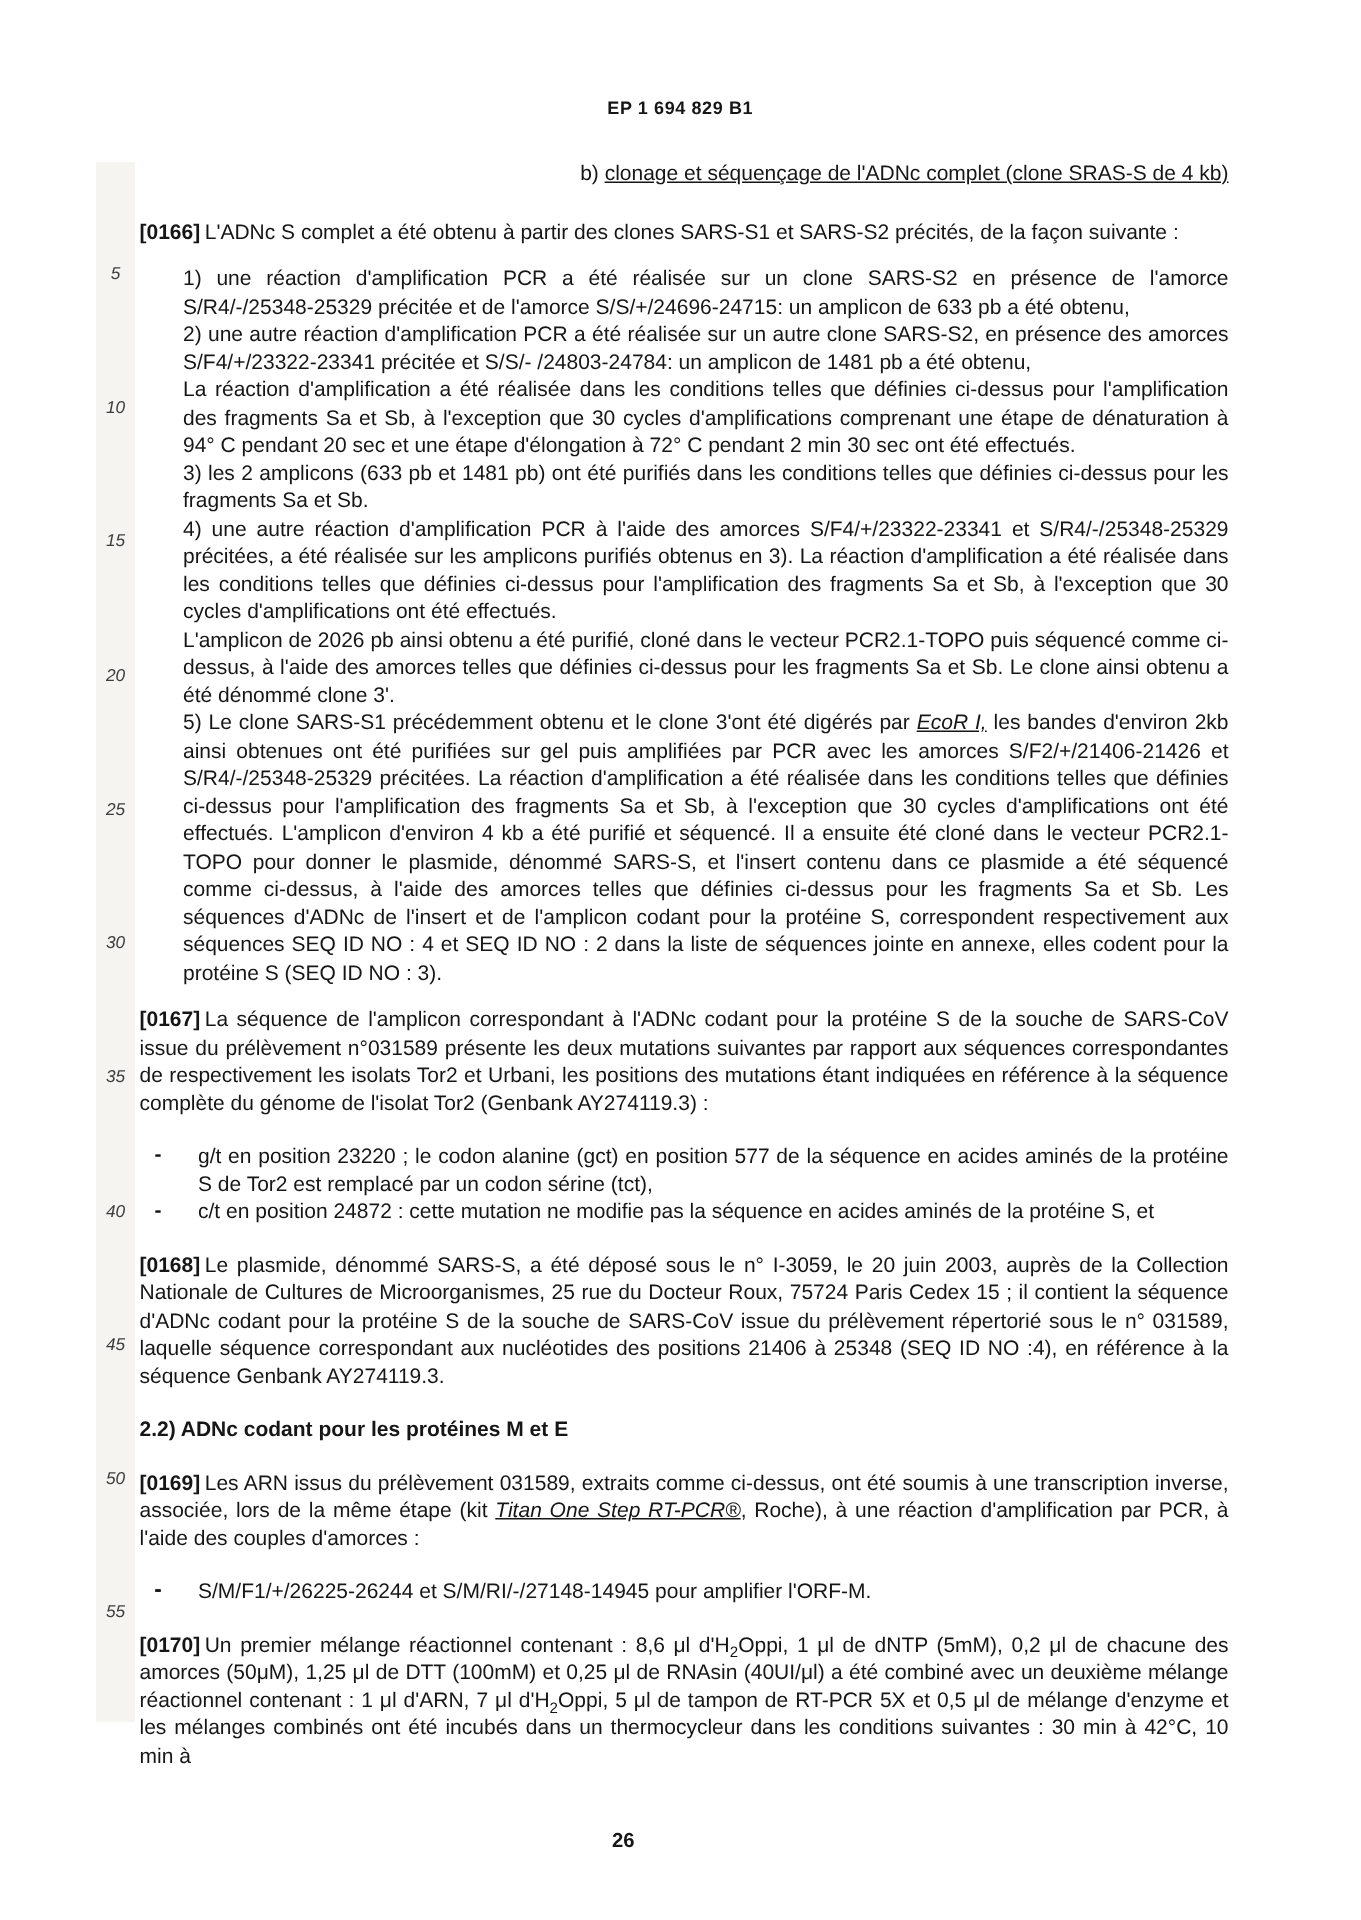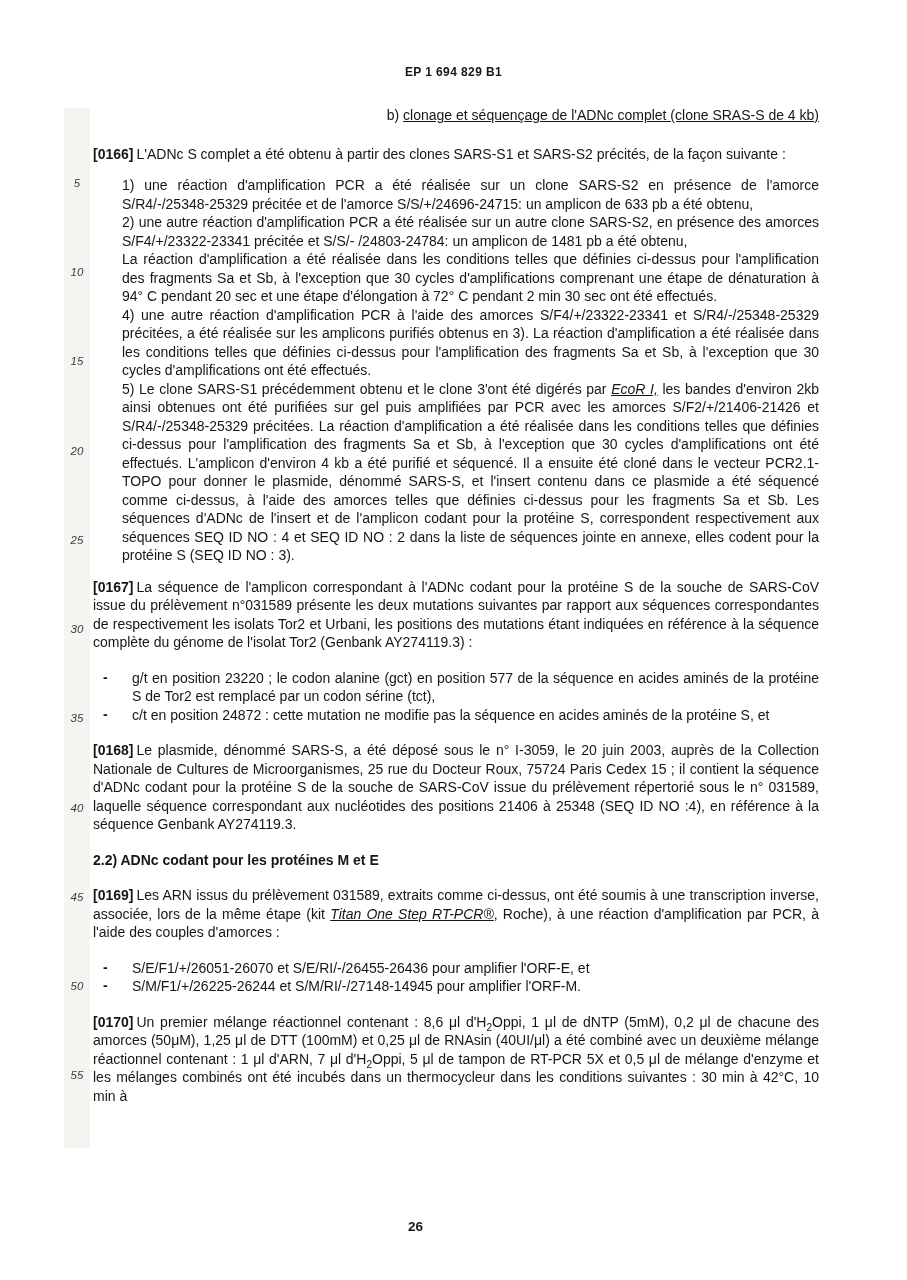--- a/index.html
+++ b/index.html
@@ -66,39 +66,41 @@
 <div class="content">
 
   <div class="section-heading"><span>b) </span><span class="underlined">clonage et séquençage de l'ADNc complet (clone SRAS-S de 4 kb)</span></div>
 
   <p class="para"><span class="ptag">[0166]</span><span><span>L'ADNc S complet a été obtenu à partir des clones SARS-S1 et SARS-S2 précités, de la façon suivante :</span></span></p>
 
   <div class="steps">
     <p class="step"><span>1) une réaction d'amplification PCR a été réalisée sur un clone SARS-S2 en présence de l'amorce S/R4/-/25348-25329 précitée et de l'amorce S/S/+/24696-24715: un amplicon de 633 pb a été obtenu,</span></p>
     <p class="step"><span>2) une autre réaction d'amplification PCR a été réalisée sur un autre clone SARS-S2, en présence des amorces S/F4/+/23322-23341 précitée et S/S/- /24803-24784: un amplicon de 1481 pb a été obtenu,</span></p>
     <p class="step"><span>La réaction d'amplification a été réalisée dans les conditions telles que définies ci-dessus pour l'amplification des fragments Sa et Sb, à l'exception que 30 cycles d'amplifications comprenant une étape de dénaturation à 94° C pendant 20 sec et une étape d'élongation à 72° C pendant 2 min 30 sec ont été effectués.</span></p>
+    <p class="step"><span>3) les 2 amplicons (633 pb et 1481 pb) ont été purifiés dans les conditions telles que définies ci-dessus pour les fragments Sa et Sb.</span></p>
     <p class="step"><span>4) une autre réaction d'amplification PCR à l'aide des amorces S/F4/+/23322-23341 et S/R4/-/25348-25329 précitées, a été réalisée sur les amplicons purifiés obtenus en 3). La réaction d'amplification a été réalisée dans les conditions telles que définies ci-dessus pour l'amplification des fragments Sa et Sb, à l'exception que 30 cycles d'amplifications ont été effectués.</span></p>
+    <p class="step"><span>L'amplicon de 2026 pb ainsi obtenu a été purifié, cloné dans le vecteur PCR2.1-TOPO puis séquencé comme ci-dessus, à l'aide des amorces telles que définies ci-dessus pour les fragments Sa et Sb. Le clone ainsi obtenu a été dénommé clone 3'.</span></p>
     <p class="step"><span>5) Le clone SARS-S1 précédemment obtenu et le clone 3'ont été digérés par </span><span class="seg-i">EcoR I,</span><span> les bandes d'environ 2kb ainsi obtenues ont été purifiées sur gel puis amplifiées par PCR avec les amorces S/F2/+/21406-21426 et S/R4/-/25348-25329 précitées. La réaction d'amplification a été réalisée dans les conditions telles que définies ci-dessus pour l'amplification des fragments Sa et Sb, à l'exception que 30 cycles d'amplifications ont été effectués. L'amplicon d'environ 4 kb a été purifié et séquencé. Il a ensuite été cloné dans le vecteur PCR2.1-TOPO pour donner le plasmide, dénommé SARS-S, et l'insert contenu dans ce plasmide a été séquencé comme ci-dessus, à l'aide des amorces telles que définies ci-dessus pour les fragments Sa et Sb. Les séquences d'ADNc de l'insert et de l'amplicon codant pour la protéine S, correspondent respectivement aux séquences SEQ ID NO : 4 et SEQ ID NO : 2 dans la liste de séquences jointe en annexe, elles codent pour la protéine S (SEQ ID NO : 3).</span></p>
   </div>
 
   <p class="para gap"><span class="ptag">[0167]</span><span><span>La séquence de l'amplicon correspondant à l'ADNc codant pour la protéine S de la souche de SARS-CoV issue du prélèvement n°031589 présente les deux mutations suivantes par rapport aux séquences correspondantes de respectivement les isolats Tor2 et Urbani, les positions des mutations étant indiquées en référence à la séquence complète du génome de l'isolat Tor2 (Genbank AY274119.3) :</span></span></p>
 
   <div class="bullets">
     <p class="bullet"><span class="dash">-</span><span><span>g/t en position 23220 ; le codon alanine (gct) en position 577 de la séquence en acides aminés de la protéine S de Tor2 est remplacé par un codon sérine (tct),</span></span></p>
     <p class="bullet"><span class="dash">-</span><span><span>c/t en position 24872 : cette mutation ne modifie pas la séquence en acides aminés de la protéine S, et</span></span></p>
   </div>
 
   <p class="para gap"><span class="ptag">[0168]</span><span><span>Le plasmide, dénommé SARS-S, a été déposé sous le n° I-3059, le 20 juin 2003, auprès de la Collection Nationale de Cultures de Microorganismes, 25 rue du Docteur Roux, 75724 Paris Cedex 15 ; il contient la séquence d'ADNc codant pour la protéine S de la souche de SARS-CoV issue du prélèvement répertorié sous le n° 031589, laquelle séquence correspondant aux nucléotides des positions 21406 à 25348 (SEQ ID NO :4), en référence à la séquence Genbank AY274119.3.</span></span></p>
 
   <div class="sub-heading">2.2) ADNc codant pour les protéines M et E</div>
 
   <p class="para gap"><span class="ptag">[0169]</span><span><span>Les ARN issus du prélèvement 031589, extraits comme ci-dessus, ont été soumis à une transcription inverse, associée, lors de la même étape (kit </span><span class="seg-i">Titan One Step RT-PCR®</span><span>, Roche), à une réaction d'amplification par PCR, à l'aide des couples d'amorces :</span></span></p>
 
   <div class="bullets">
-    <p class="bullet"><span class="dash">-</span><span><span>S/E/F1/+/26051-26070 et S/E/RI/-/26455-26436 pour amplifier l'ORF-E, et</span></span></p>
+    <p class="bullet"><span class="dash">-</span></p>
     <p class="bullet"><span class="dash">-</span><span><span>S/M/F1/+/26225-26244 et S/M/RI/-/27148-14945 pour amplifier l'ORF-M.</span></span></p>
   </div>
 
   <p class="para"><span class="ptag">[0170]</span><span><span>Un premier mélange réactionnel contenant : 8,6 μl d'H</span><span class="seg-sub">2</span><span>Oppi, 1 μl de dNTP (5mM), 0,2 μl de chacune des amorces (50μM), 1,25 μl de DTT (100mM) et 0,25 μl de RNAsin (40UI/μl) a été combiné avec un deuxième mélange réactionnel contenant : 1 μl d'ARN, 7 μl d'H</span><span class="seg-sub">2</span><span>Oppi, 5 μl de tampon de RT-PCR 5X et 0,5 μl de mélange d'enzyme et les mélanges combinés ont été incubés dans un thermocycleur dans les conditions suivantes : 30 min à 42°C, 10 min à</span></span></p>
 
 </div>
 
 <div class="page-number">26</div>
 
 </body></html>

